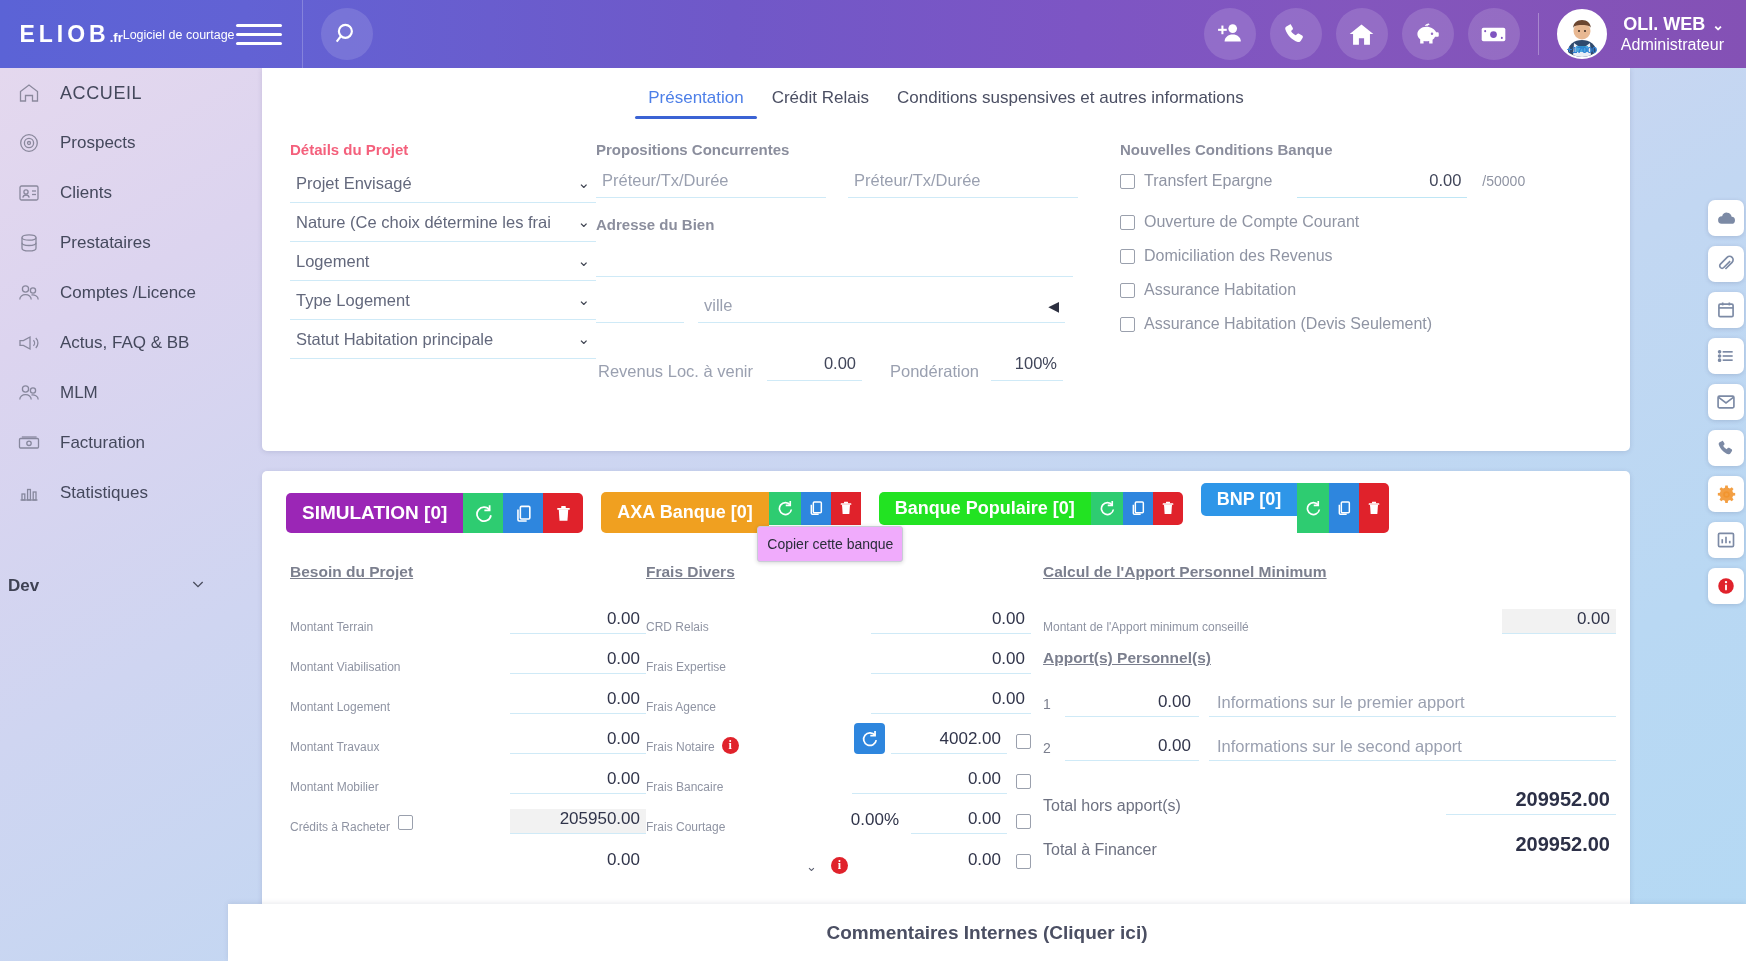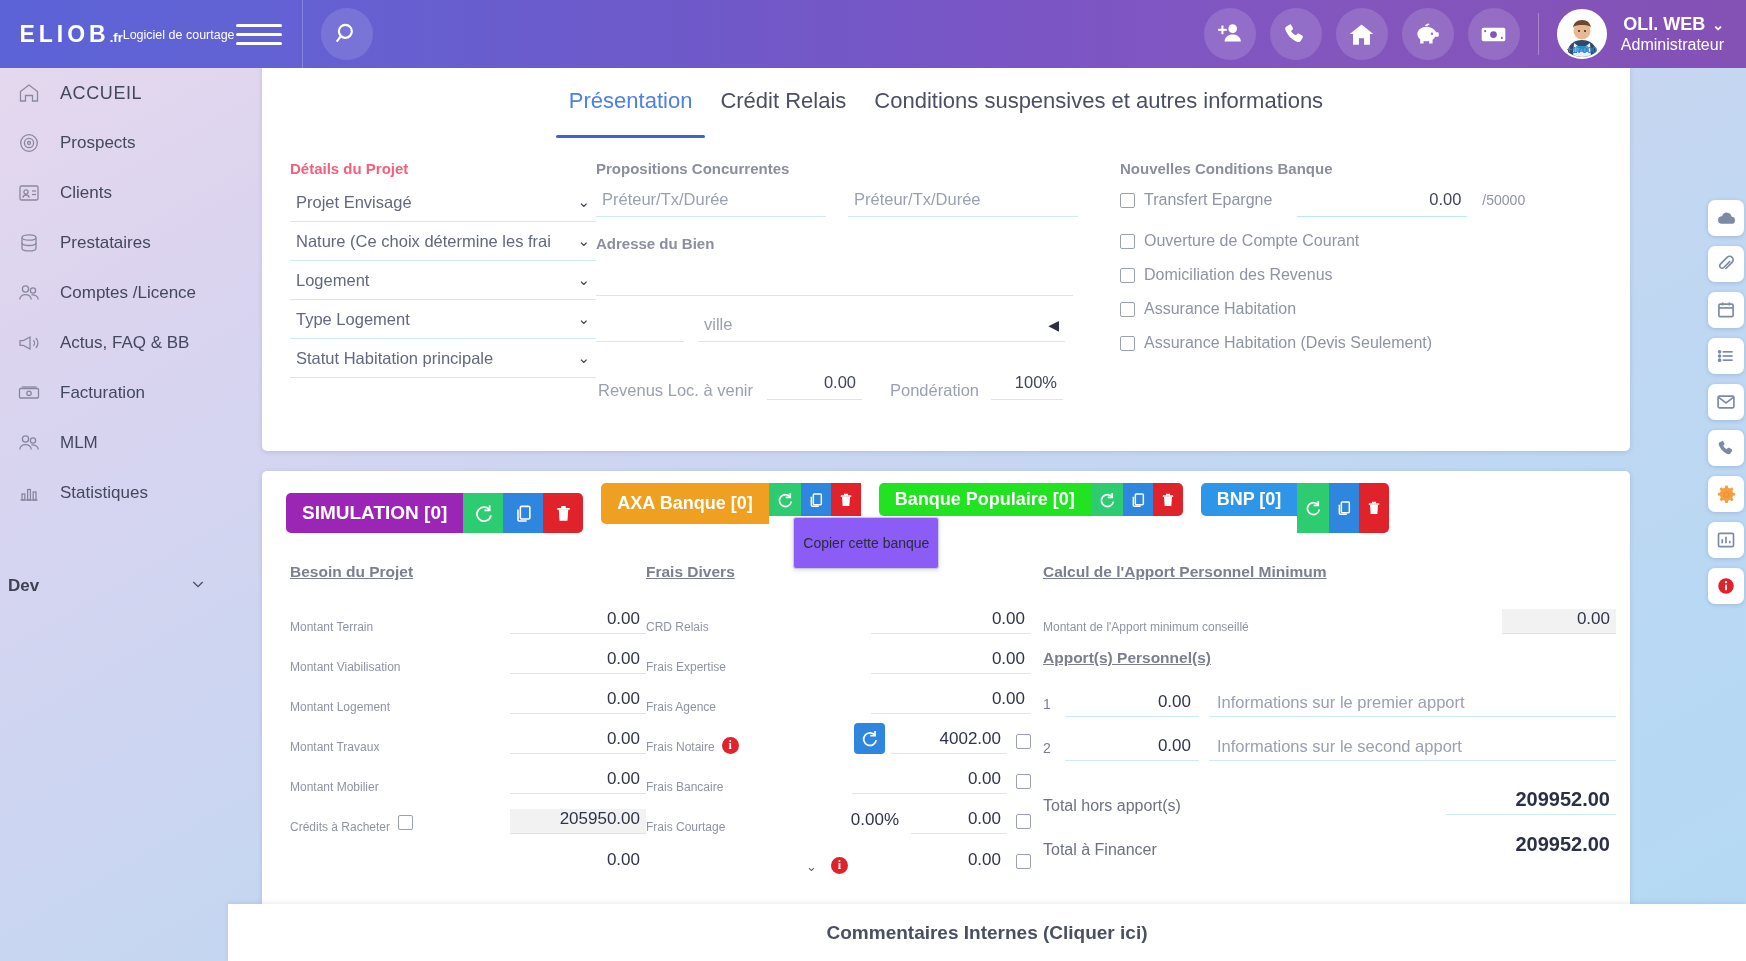--- a/index.html
+++ b/index.html
@@ -112,21 +112,21 @@
     background: #fff;
     border-radius: 5px;
     box-shadow: 0 1px 5px rgba(60,70,110,0.16);
   }
   #card-top { left: 34px; top: 0px; width: 1368px; height: 383px; border-radius: 0 0 5px 5px; }
   #card-bottom { left: 34px; top: 403px; width: 1368px; height: 490px; }
 
   
   .tabs { display: flex; justify-content: center; gap: 0; padding-top: 12px; }
   .tab {
-    font-size: 22px; color: #4b4f63; padding: 8px 14px 24px; cursor: pointer; position: relative;
+    font-size: 17px; color: #4b4f63; padding: 8px 14px 11px; cursor: pointer; position: relative;
   }
   .tab.active { color: #4d7fe8; }
   .tab.active::after {
     content: ""; position: absolute; left: 1px; right: 1px; bottom: 0;
     height: 3px; background: #3b63d4; border-radius: 2px;
   }
 
   
   .top-grid { display: flex; padding: 22px 14px 0 14px; }
   .col-a { width: 320px; padding-left: 14px; }
@@ -162,40 +162,40 @@
 
   .chk {
     width: 15px; height: 15px; border: 1.6px solid #9aa0ad; border-radius: 2px;
     display: inline-block; vertical-align: -2px; background: #fff; cursor: pointer; flex: none;
   }
   .chk-row { display: flex; align-items: center; gap: 9px; height: 34px; }
   .chk-row .chk-lbl { font-size: 16px; color: #8f94a3; }
 
   
   .bank-tabs {
-    display: flex; align-items: flex-start; position: absolute; left: 24px; top: 22px;
+    display: flex; align-items: center; position: absolute; left: 24px; top: 22px;
   }
   .bank-tab { display: flex; align-items: stretch; border-radius: 5px; overflow: visible; margin-right: 18px; position: relative; }
   .bank-name {
     display: flex; align-items: center; justify-content: center;
     color: #fff; font-weight: 700; padding: 0 16px;
     border-radius: 5px 0 0 5px; font-size: 19px; white-space: nowrap; cursor: pointer;
   }
   .bank-act {
     width: 40px; display:flex; align-items:center; justify-content:center; cursor:pointer;
   }
   .bank-act:last-child { border-radius: 0 5px 5px 0; }
   .act-green { background: #2ecc71; }
   .act-blue  { background: #2e86de; }
   .act-red   { background: #e0222b; }
 
   .tooltip {
-    position: absolute; background: #8b5cf6; border: 1px solid #c9ccd6; border-radius: 3px;
-    font-size: 14px; color: #2a2d3a; padding: 17px 9px; white-space: nowrap;
-    box-shadow: 0 1px 4px rgba(0,0,0,0.16); z-index: 60; margin-left: 36px;
+    position: absolute; background: #f0abfc; border: 1px solid #c9ccd6; border-radius: 3px;
+    font-size: 14px; color: #2a2d3a; padding: 9px 9px; white-space: nowrap;
+    box-shadow: 0 1px 4px rgba(0,0,0,0.16); z-index: 60;
   }
 
   
   .bot-grid { position: absolute; left: 0; top: 92px; width: 1368px; display: flex; padding: 0 14px; }
   .bcol-1 { width: 370px; padding-left: 14px; }
   .bcol-2 { width: 385px; }
   .bcol-3 { width: 585px; padding-left: 12px; }
 
   .ul-head {
     font-size: 15.5px; font-weight: 700; color: #7b7f8e; text-decoration: underline;
@@ -413,38 +413,38 @@
             <path d="M16.4 9.2a4 4 0 0 1 0 5.6"></path>
             <path d="M18.8 7a7 7 0 0 1 0 10"></path>
           </svg>
       </span>
       <span class="nav-label">Actus, FAQ &amp; BB</span>
     </div>
 
     <div class="nav-item">
       <span class="nav-icon">
         <svg width="24" height="24" viewBox="0 0 24 24" fill="none" stroke="#55596b" stroke-width="1.3">
-            <rect x="2.5" y="7.5" width="19" height="9.5" rx="1"></rect>
-            <circle cx="12" cy="12.3" r="2.2"></circle>
-            <line x1="4.8" y1="6" x2="19.6" y2="6"></line>
-          </svg>
-      </span>
-      <span class="nav-label">Facturation</span>
-    </div>
-
-    <div class="nav-item">
-      <span class="nav-icon">
-        <svg width="24" height="24" viewBox="0 0 24 24" fill="none" stroke="#55596b" stroke-width="1.3">
             <circle cx="8.5" cy="8" r="3.1"></circle>
             <circle cx="16" cy="9.5" r="2.6"></circle>
             <path d="M2.8 18.5c0-3 2.5-4.8 5.7-4.8s5.7 1.8 5.7 4.8"></path>
             <path d="M14.5 14c2.8-.4 6.7.8 6.7 4.5"></path>
           </svg>
       </span>
       <span class="nav-label">MLM</span>
+    </div>
+
+    <div class="nav-item">
+      <span class="nav-icon">
+        <svg width="24" height="24" viewBox="0 0 24 24" fill="none" stroke="#55596b" stroke-width="1.3">
+            <rect x="2.5" y="7.5" width="19" height="9.5" rx="1"></rect>
+            <circle cx="12" cy="12.3" r="2.2"></circle>
+            <line x1="4.8" y1="6" x2="19.6" y2="6"></line>
+          </svg>
+      </span>
+      <span class="nav-label">Facturation</span>
     </div>
 
     <div class="nav-item">
       <span class="nav-icon">
         <svg width="24" height="24" viewBox="0 0 24 24" fill="none" stroke="#55596b" stroke-width="1.3">
             <line x1="3.5" y1="19" x2="20.5" y2="19"></line>
             <rect x="5" y="13" width="2.8" height="6"></rect>
             <rect x="10.6" y="8.5" width="2.8" height="10.5"></rect>
             <rect x="16.2" y="11" width="2.8" height="8"></rect>
           </svg>

